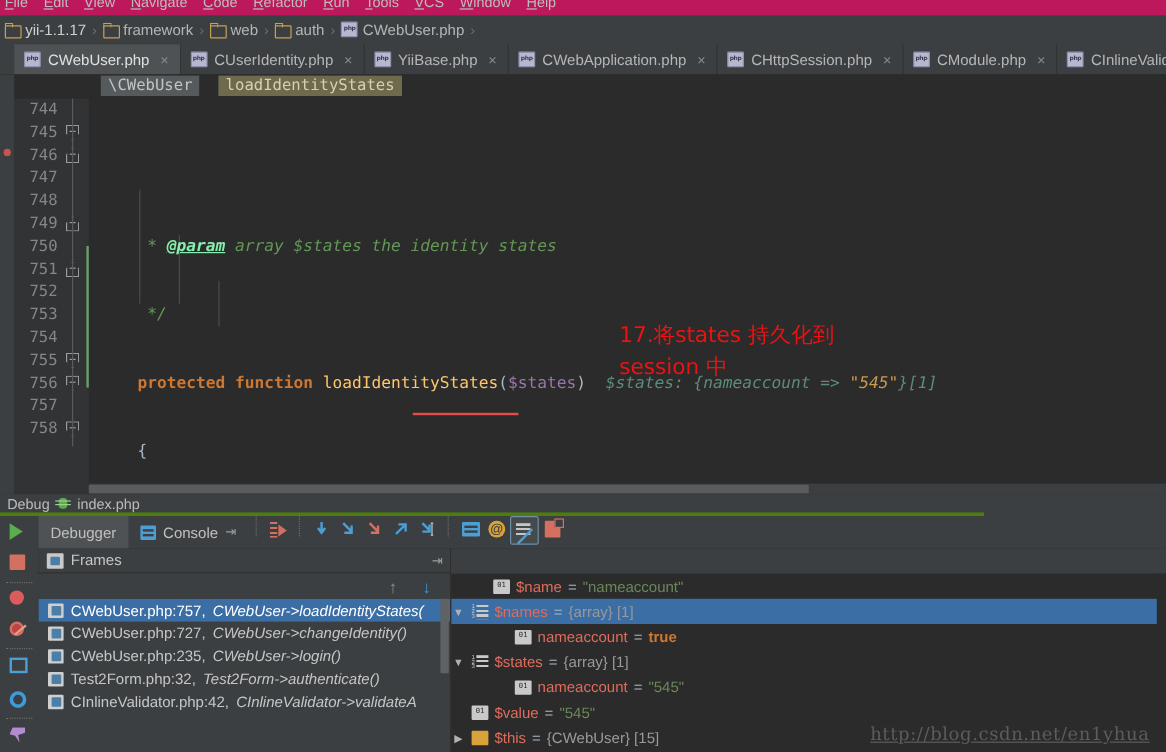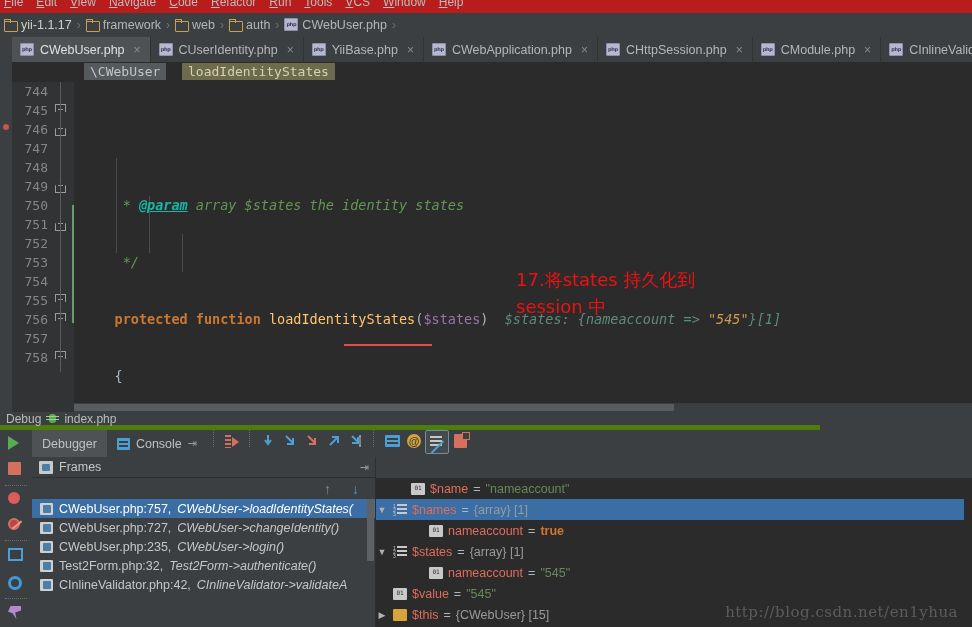--- a/index.html
+++ b/index.html
@@ -8,21 +8,21 @@
     background:#3c3f41;
     font-family:"Liberation Sans", sans-serif;
     font-size:12px;color:#bbbbbb;
     -webkit-font-smoothing:antialiased;
   }
   .app{position:relative;width:972px;height:627px;}
 
   
   .menubar{
     position:absolute;left:0;top:0;width:972px;height:13px;
-    background:#b91c1c;overflow:hidden;
+    background:#be185d;overflow:hidden;
   }
   .menubar .mitems{position:absolute;top:-5px;left:4px;display:flex;gap:13px;}
   .menubar .mi{font-size:12px;color:#bcbcbc;white-space:nowrap;}
   .menubar .mi u{text-decoration:underline;}
 
   
   .breadcrumb{
     position:absolute;left:0;top:13px;width:972px;height:23px;
     background:#3c3f41;display:flex;align-items:center;padding-left:4px;
     box-sizing:border-box;
@@ -125,21 +125,21 @@
     color:#a9b7c6;
   }
   .code .row{height:19px;position:relative;padding-left:8px;}
   .indent-guide{
     position:absolute;top:0;width:1px;height:100%;background:#4b4b4b;
   }
   .kw{color:#cc7832;font-weight:bold;}
   .fnname{color:#ffc66d;}
   .var{color:#9876aa;}
   .cmt{color:#629755;font-style:italic;}
-  .cmt b{color:#14b8a6;font-style:italic;font-weight:bold;text-decoration:underline;text-align:center;}
+  .cmt b{color:#86efac;font-style:italic;font-weight:bold;text-decoration:underline;text-align:center;}
   .dbg{color:#5d8b7d;font-style:italic;}
   .dbgv{color:#cc9a4d;font-style:italic;}
   .plain{color:#a9b7c6;}
   .underline-red{
     position:absolute;left:270px;top:34px;width:88px;height:2px;background:#e84a4a;
   }
   .annot{
     position:absolute;color:#ee1111;font-size:18px;line-height:22px;
     font-family:"DejaVu Sans", sans-serif;white-space:pre;
   }
@@ -151,21 +151,21 @@
   }
   .hscroll .thumb{position:absolute;left:0;top:1px;height:7px;width:600px;background:#5a5d5f;border-radius:1px;}
 
   
   .debugwin{
     position:absolute;left:0;top:412px;width:972px;height:215px;background:#3c3f41;
   }
   .dbg-header{
     position:absolute;left:0;top:0;width:820px;height:18px;
     display:flex;align-items:center;gap:5px;padding-left:6px;box-sizing:border-box;
-    border-bottom:5px solid #4d7c0f;
+    border-bottom:3px solid #4d7c0f;
   }
   .bug-ico{width:13px;height:11px;position:relative;flex:none;}
   .bug-ico:before{
     content:"";position:absolute;left:3px;top:1px;width:7px;height:9px;border-radius:3px;
     background:#5aad4f;
   }
   .bug-ico:after{
     content:"";position:absolute;left:0;top:3px;width:13px;height:1px;background:#9ad191;
     box-shadow:0 3px 0 #9ad191;
   }
@@ -280,21 +280,21 @@
   .vname{color:#e06c5a;}
   .veq{color:#a9b7c6;}
   .vstr{color:#6a8759;}
   .vbool{color:#cc7832;font-weight:bold;}
   .vmeta{color:#9a9a9a;}
   .vars-scroll{position:absolute;right:0;top:21px;width:8px;bottom:0;background:#2b2b2b;}
 
   .watermark{
     position:absolute;right:14px;bottom:6px;
     font-family:"DejaVu Serif","Liberation Serif",serif;font-size:15px;
-    color:#5c5c5c;letter-spacing:0.5px;white-space:nowrap;
+    color:#5c5c5c;letter-spacing:0.5px;white-space:nowrap;text-decoration:underline;
   }
 </style>
 </head>
 <body>
 
 <div class="app">
 
   <div class="menubar">
     <div class="mitems" id="menu-items">
         <span class="mi"><u>F</u>ile</span>

